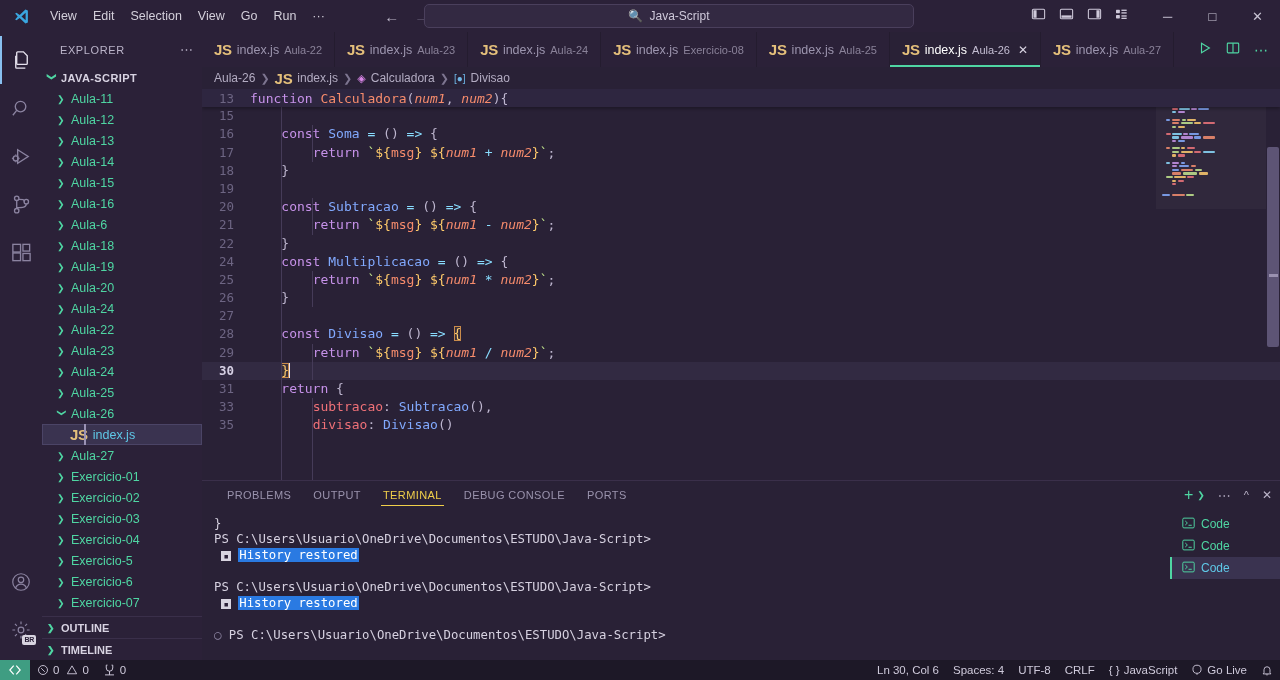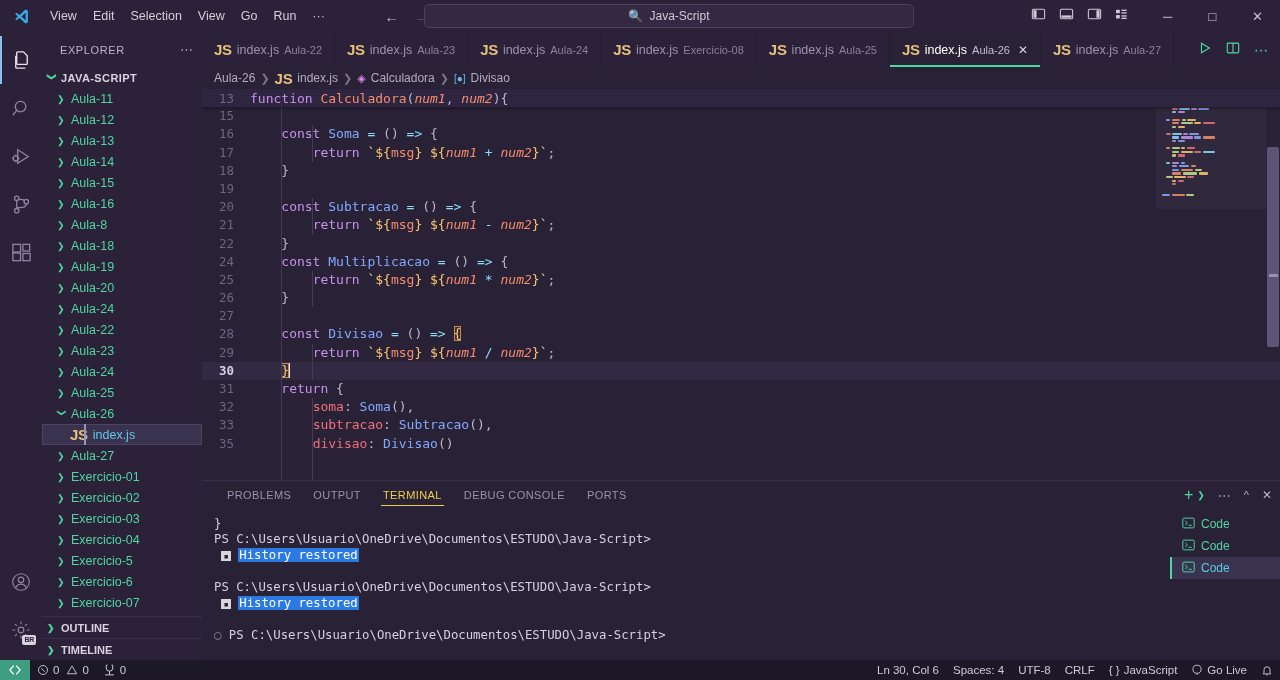--- a/index.html
+++ b/index.html
@@ -372,21 +372,21 @@
             <div class="row" style="position: relative;">
               <span class="chev">❯</span>
               <span>Aula-15</span>
             </div>
             <div class="row" style="position: relative;">
               <span class="chev">❯</span>
               <span>Aula-16</span>
             </div>
             <div class="row" style="position: relative;">
               <span class="chev">❯</span>
-              <span>Aula-8</span>
+              <span>Aula-6</span>
             </div>
             <div class="row" style="position: relative;">
               <span class="chev">❯</span>
               <span>Aula-18</span>
             </div>
             <div class="row" style="position: relative;">
               <span class="chev">❯</span>
               <span>Aula-19</span>
             </div>
             <div class="row" style="position: relative;">
@@ -548,21 +548,20 @@
             <div class="cline"><span class="lno">21</span><span class="ctext">        <span class="t-key">return</span> <span class="t-str">`</span><span class="t-tpl">${</span><span class="t-fn">msg</span><span class="t-tpl">}</span><span class="t-str"> </span><span class="t-tpl">${</span><span class="t-param">num1</span> <span class="t-op">-</span> <span class="t-param">num2</span><span class="t-tpl">}</span><span class="t-str">`</span><span class="t-punc">;</span></span></div>
             <div class="cline"><span class="lno">22</span><span class="ctext">    <span class="t-punc">}</span></span></div>
             <div class="cline"><span class="lno">24</span><span class="ctext">    <span class="t-key">const</span> <span class="t-var">Multiplicacao</span> <span class="t-op">=</span> <span class="t-punc">()</span> <span class="t-op">=&gt;</span> <span class="t-punc">{</span></span></div>
             <div class="cline"><span class="lno">25</span><span class="ctext">        <span class="t-key">return</span> <span class="t-str">`</span><span class="t-tpl">${</span><span class="t-fn">msg</span><span class="t-tpl">}</span><span class="t-str"> </span><span class="t-tpl">${</span><span class="t-param">num1</span> <span class="t-op">*</span> <span class="t-param">num2</span><span class="t-tpl">}</span><span class="t-str">`</span><span class="t-punc">;</span></span></div>
             <div class="cline"><span class="lno">26</span><span class="ctext">    <span class="t-punc">}</span></span></div>
             <div class="cline"><span class="lno">27</span><span class="ctext"></span></div>
             <div class="cline"><span class="lno">28</span><span class="ctext">    <span class="t-key">const</span> <span class="t-var">Divisao</span> <span class="t-op">=</span> <span class="t-punc">()</span> <span class="t-op">=&gt;</span> <span class="t-brace-hl">{</span></span></div>
             <div class="cline"><span class="lno">29</span><span class="ctext">        <span class="t-key">return</span> <span class="t-str">`</span><span class="t-tpl">${</span><span class="t-fn">msg</span><span class="t-tpl">}</span><span class="t-str"> </span><span class="t-tpl">${</span><span class="t-param">num1</span> <span class="t-op">/</span> <span class="t-param">num2</span><span class="t-tpl">}</span><span class="t-str">`</span><span class="t-punc">;</span></span></div>
             <div class="cline cur"><span class="lno">30</span><span class="ctext">    <span class="t-brace-hl">}</span><span class="cursor"></span></span></div>
             <div class="cline"><span class="lno">31</span><span class="ctext">    <span class="t-key">return</span> <span class="t-punc">{</span></span></div>
-            <div class="cline"><span class="lno">32</span><span class="ctext">        <span class="t-prop">soma</span><span class="t-punc">: </span><span class="t-var">Soma</span><span class="t-punc">(),</span></span></div>
             <div class="cline"><span class="lno">33</span><span class="ctext">        <span class="t-prop">subtracao</span><span class="t-punc">: </span><span class="t-var">Subtracao</span><span class="t-punc">(),</span></span></div>
             <div class="cline"><span class="lno">35</span><span class="ctext">        <span class="t-prop">divisao</span><span class="t-punc">: </span><span class="t-var">Divisao</span><span class="t-punc">()</span></span></div>
             <div class="indent-guide" style="left: 79px; top: 0px; height: 400px;"></div>
             <div class="indent-guide" style="left: 110px; top: 36.4px; height: 36.4px;"></div>
             <div class="indent-guide" style="left: 110px; top: 109.2px; height: 36.4px;"></div>
             <div class="indent-guide" style="left: 110px; top: 182px; height: 36.4px;"></div>
             <div class="indent-guide" style="left: 110px; top: 254.8px; height: 36.4px;"></div>
             <div class="indent-guide" style="left: 110px; top: 309.4px; height: 91px;"></div>
           </div>
         <div class="sticky">

